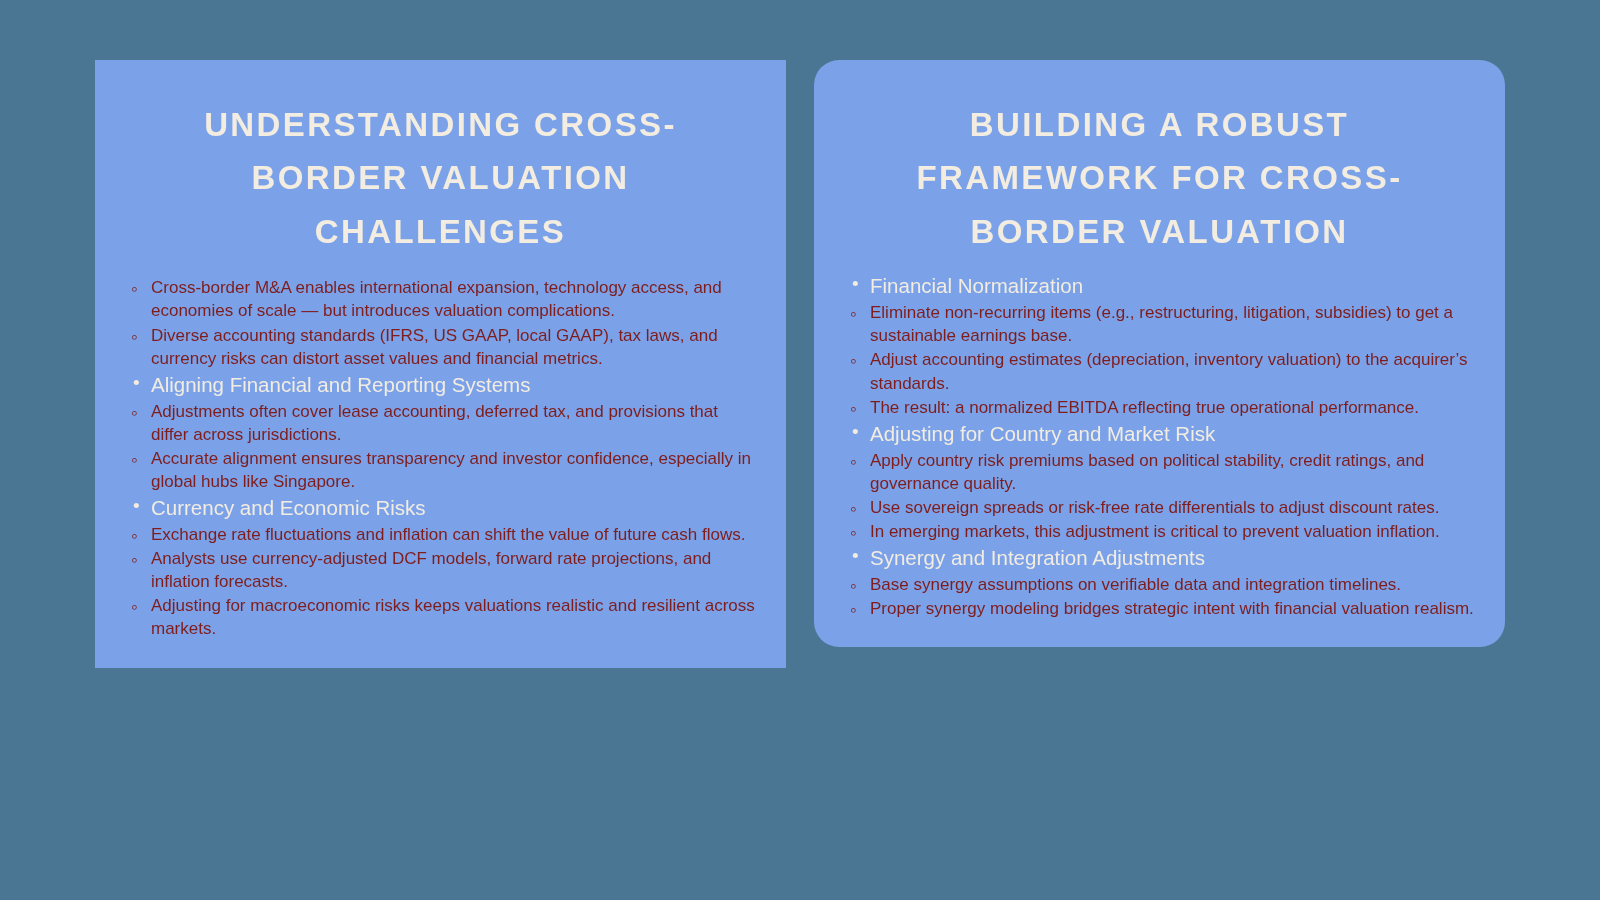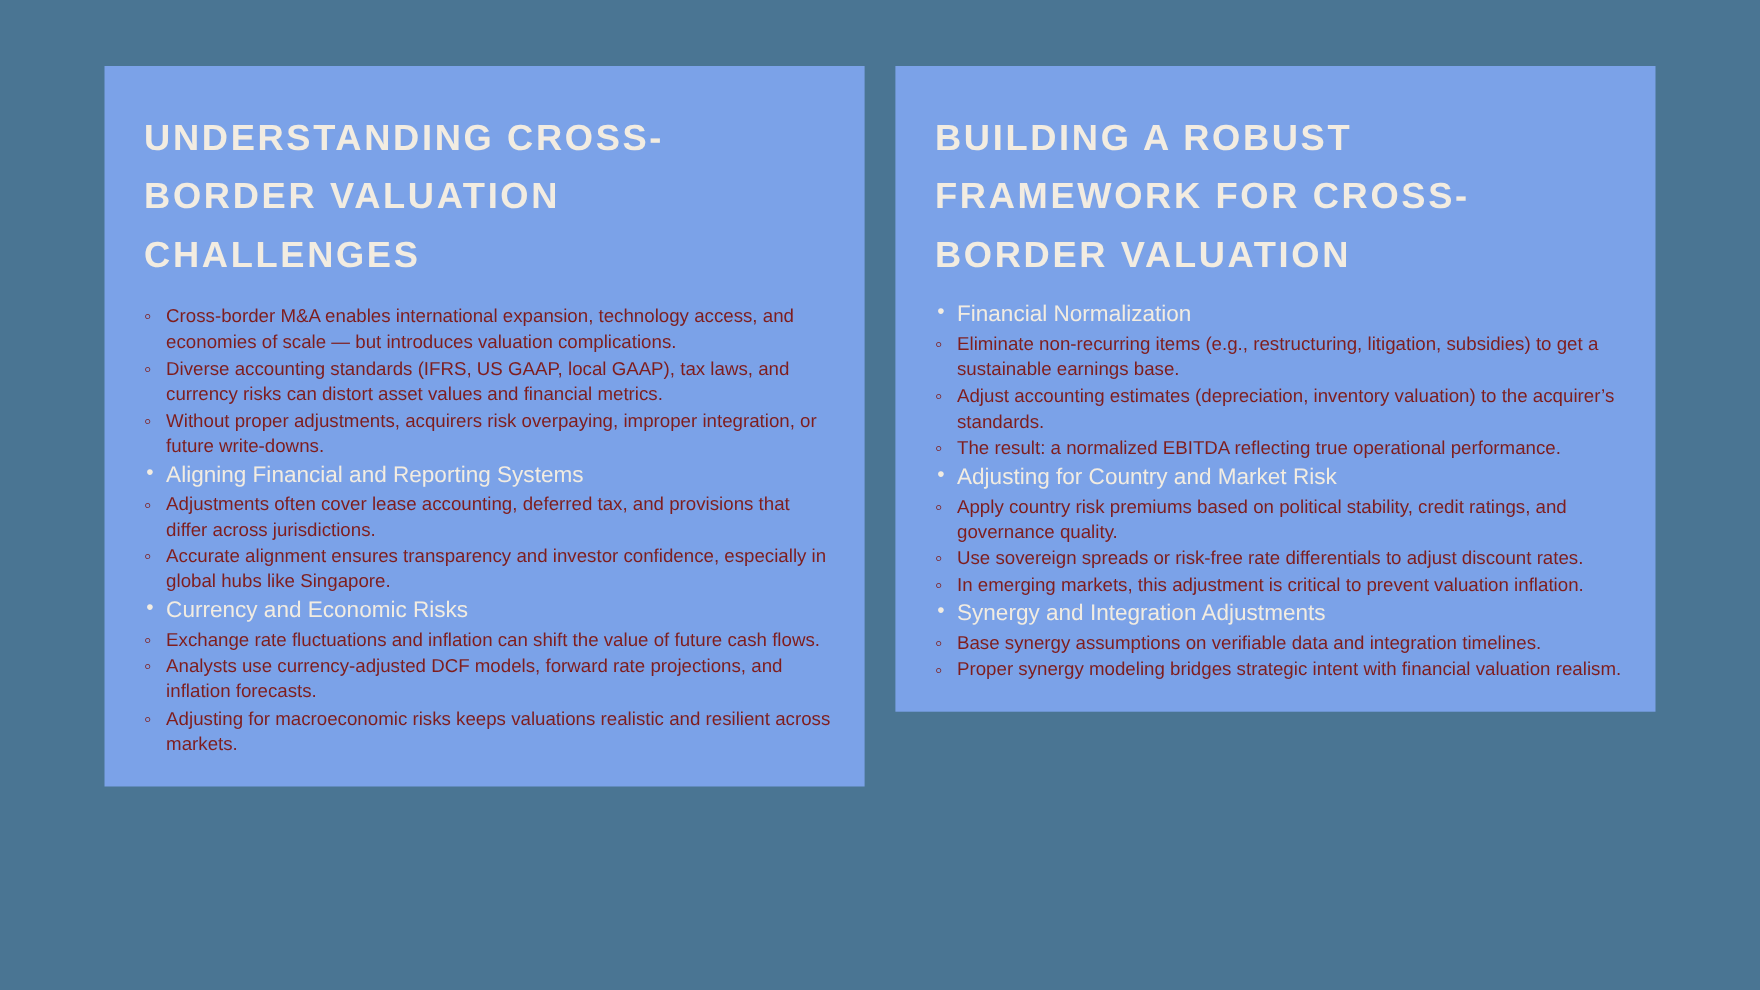--- a/index.html
+++ b/index.html
@@ -30,28 +30,29 @@
     box-sizing: border-box;
     padding: 26px 30px 26px 30px;
     display: flex;
     flex-direction: column;
   }
   .panel-left {
     width: 695px;
   }
   .panel-right {
     width: 695px;
+    border-radius: 25px;
   }
   .panel-title {
     color: #f2ece1;
     font-size: 33px;
     font-weight: bold;
     letter-spacing: 2.4px;
     text-transform: uppercase;
-    text-align: left;
+    text-align: center;
     line-height: 1.62;
     margin: 12px 6px 18px 6px;
   }
   .bullets {
     margin: 0;
     padding: 0;
     list-style: none;
   }
   .lvl1 {
     color: #f2ece1;
@@ -97,21 +98,20 @@
 
 <div class="slide">
 
   <div class="panel panel-left">
     <div class="panel-title">Understanding Cross-Border Valuation Challenges</div>
     <ul class="bullets">
 
       <ul class="sublist">
         <li class="lvl2">Cross-border M&amp;A enables international expansion, technology access, and economies of scale — but introduces valuation complications.</li>
         <li class="lvl2">Diverse accounting standards (IFRS, US GAAP, local GAAP), tax laws, and currency risks can distort asset values and financial metrics.</li>
-        <li class="lvl2">Without proper adjustments, acquirers risk overpaying, improper integration, or future write-downs.</li>
       </ul>
 
       <li class="lvl1">Aligning Financial and Reporting Systems</li>
       <ul class="sublist">
         <li class="lvl2">Adjustments often cover lease accounting, deferred tax, and provisions that differ across jurisdictions.</li>
         <li class="lvl2">Accurate alignment ensures transparency and investor confidence, especially in global hubs like Singapore.</li>
       </ul>
 
       <li class="lvl1">Currency and Economic Risks</li>
       <ul class="sublist">

